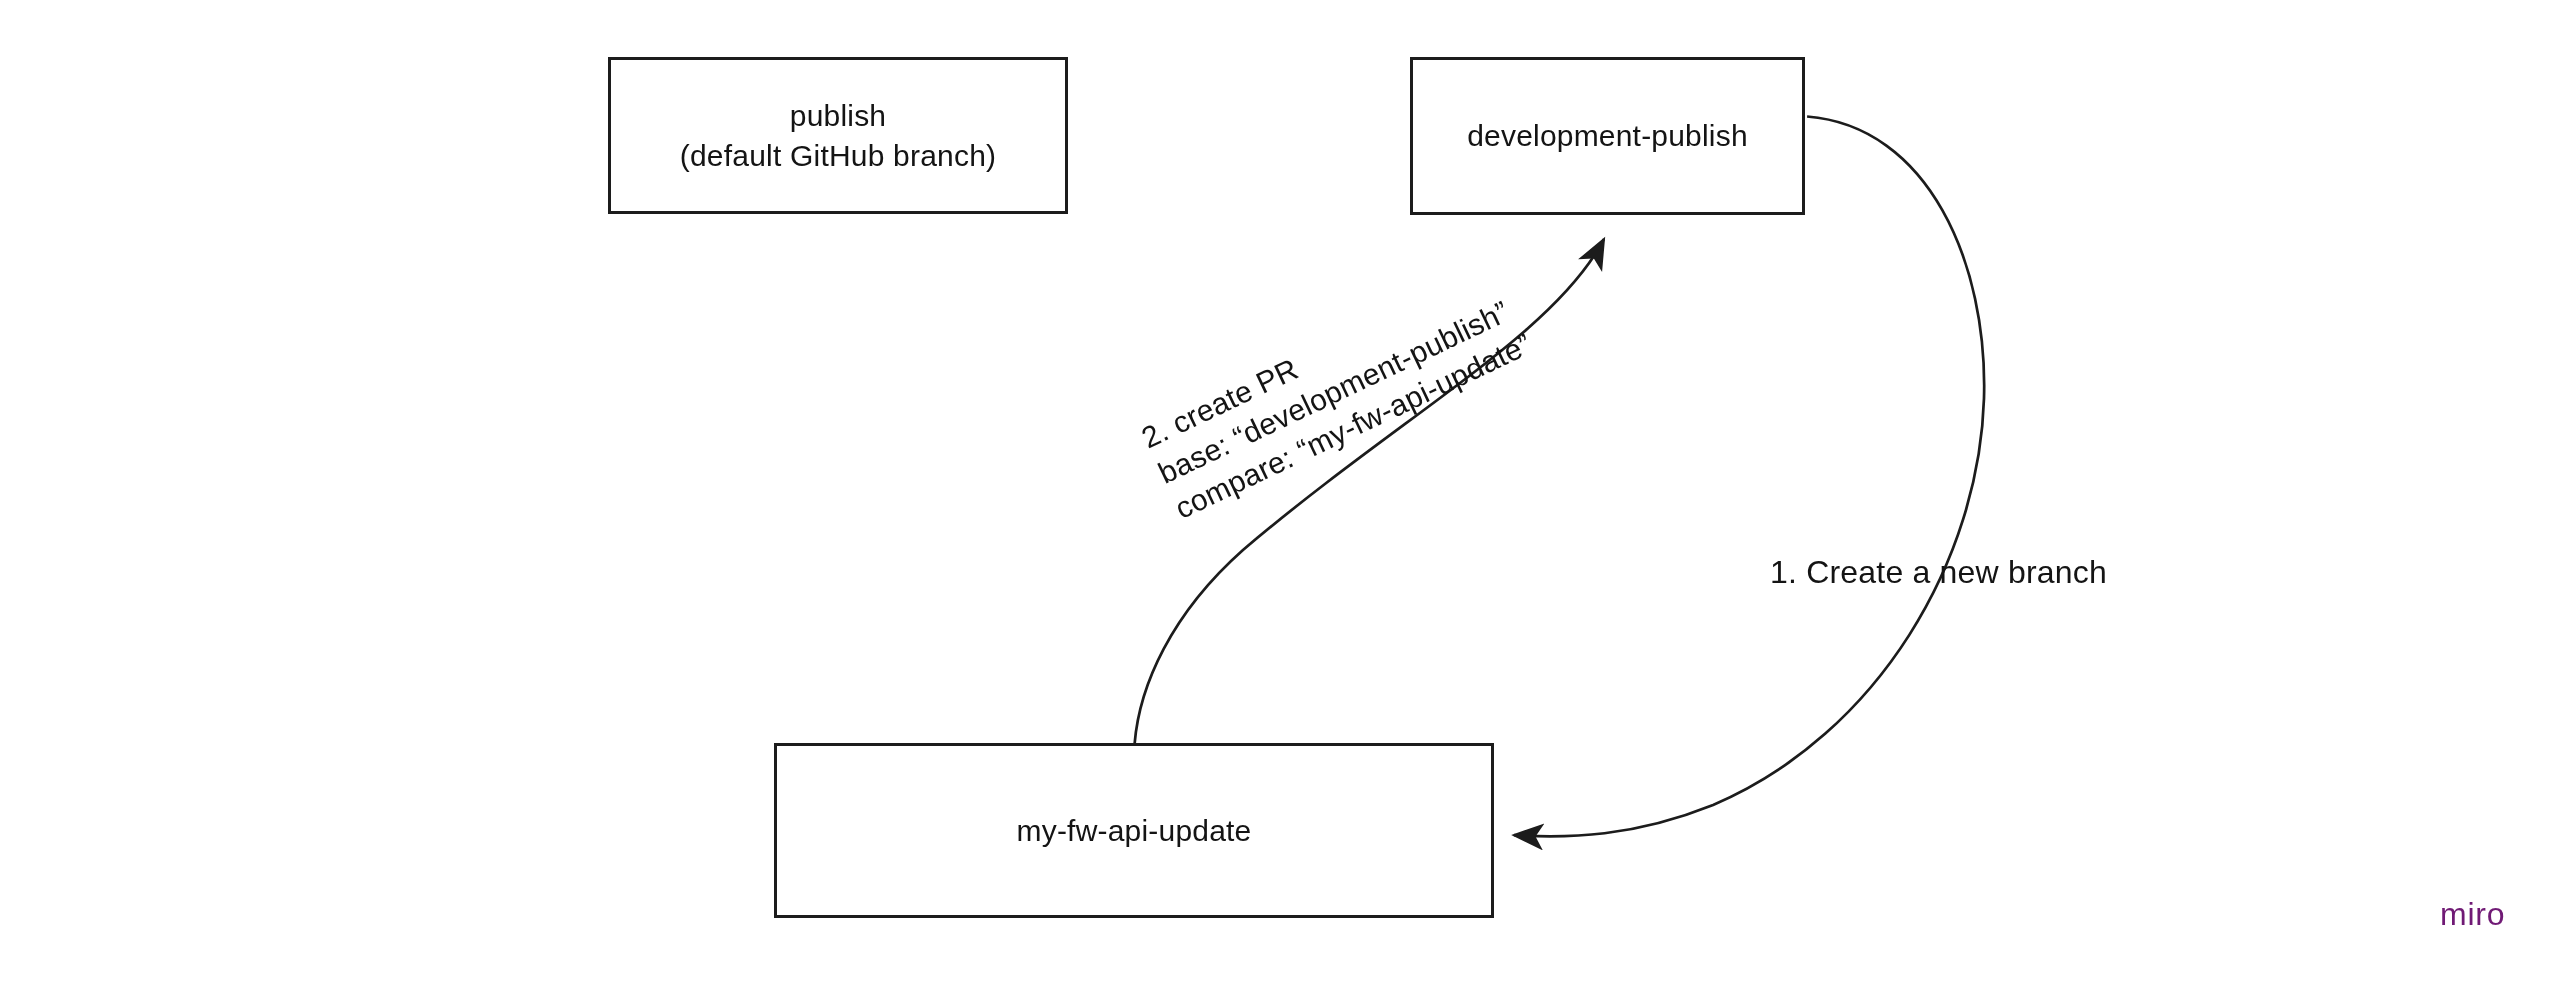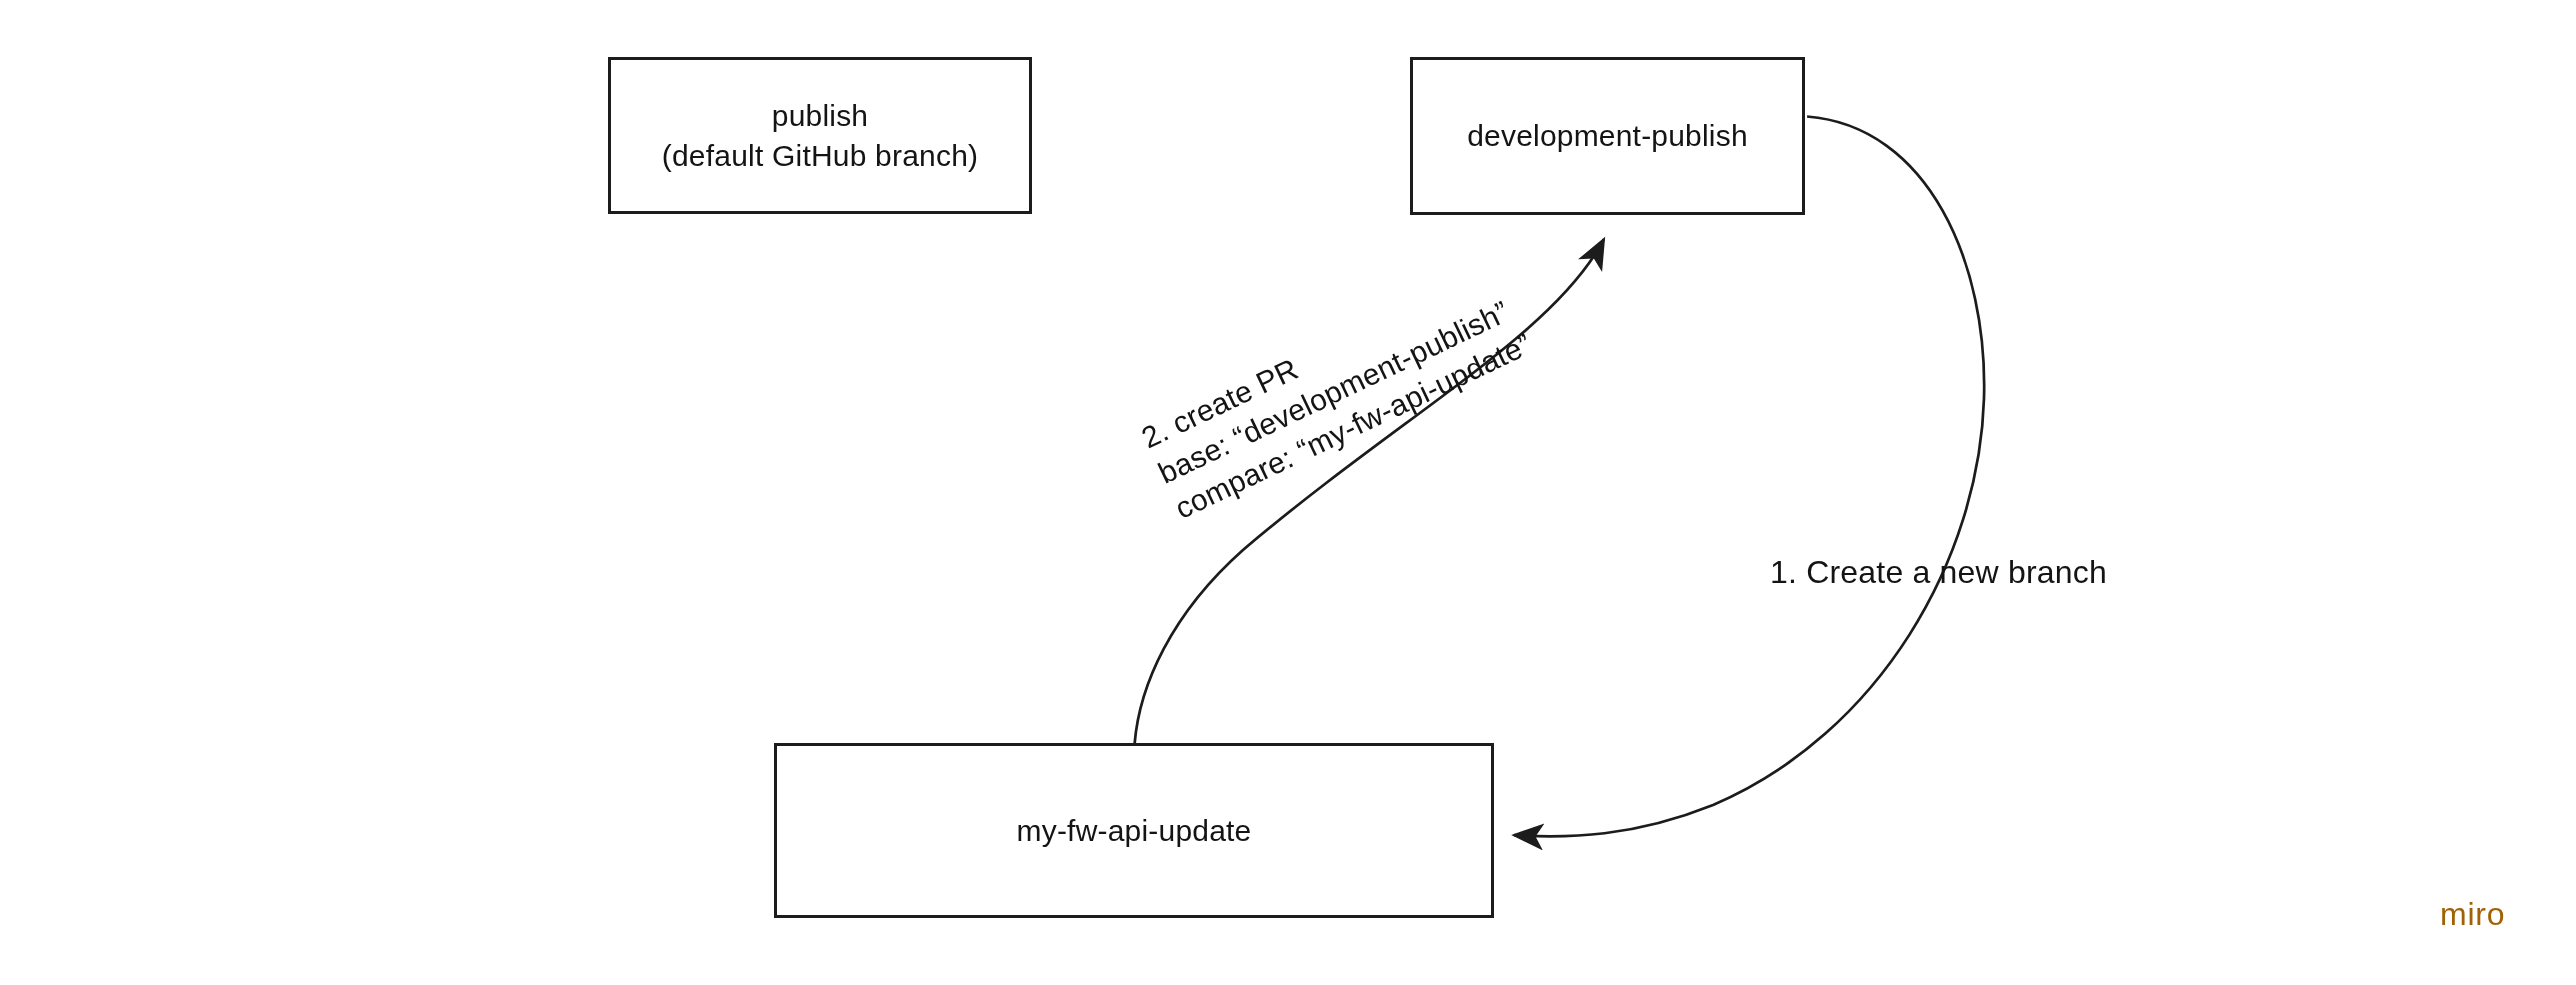--- a/index.html
+++ b/index.html
@@ -41,21 +41,21 @@
     line-height: 1.32;
     letter-spacing: 0.2px;
   }
   .node-label {
     white-space: pre-line;
     padding: 0 11px;
   }
   #node-publish {
     left: 608px;
     top: 57px;
-    width: 424px;
+    width: 460px;
     height: 157px;
   }
   #node-development-publish {
     left: 1410px;
     top: 57px;
     width: 395px;
     height: 158px;
   }
   #node-my-fw-api-update {
     left: 774px;
@@ -81,21 +81,21 @@
     top: 422px;
     transform: rotate(-25.5deg);
     transform-origin: 0 0;
     text-align: left;
   }
   #watermark {
     position: absolute;
     left: 2440px;
     top: 896px;
     font-size: 32px;
-    color: #a16207;
+    color: #701a75;
     letter-spacing: 0.8px;
     font-weight: 400;
   }
 </style>
 </head>
 <body>
 
 <div id="canvas">
 
   <svg id="edges" viewBox="0 0 3233 1237" width="2576" height="986" xmlns="http://www.w3.org/2000/svg">

